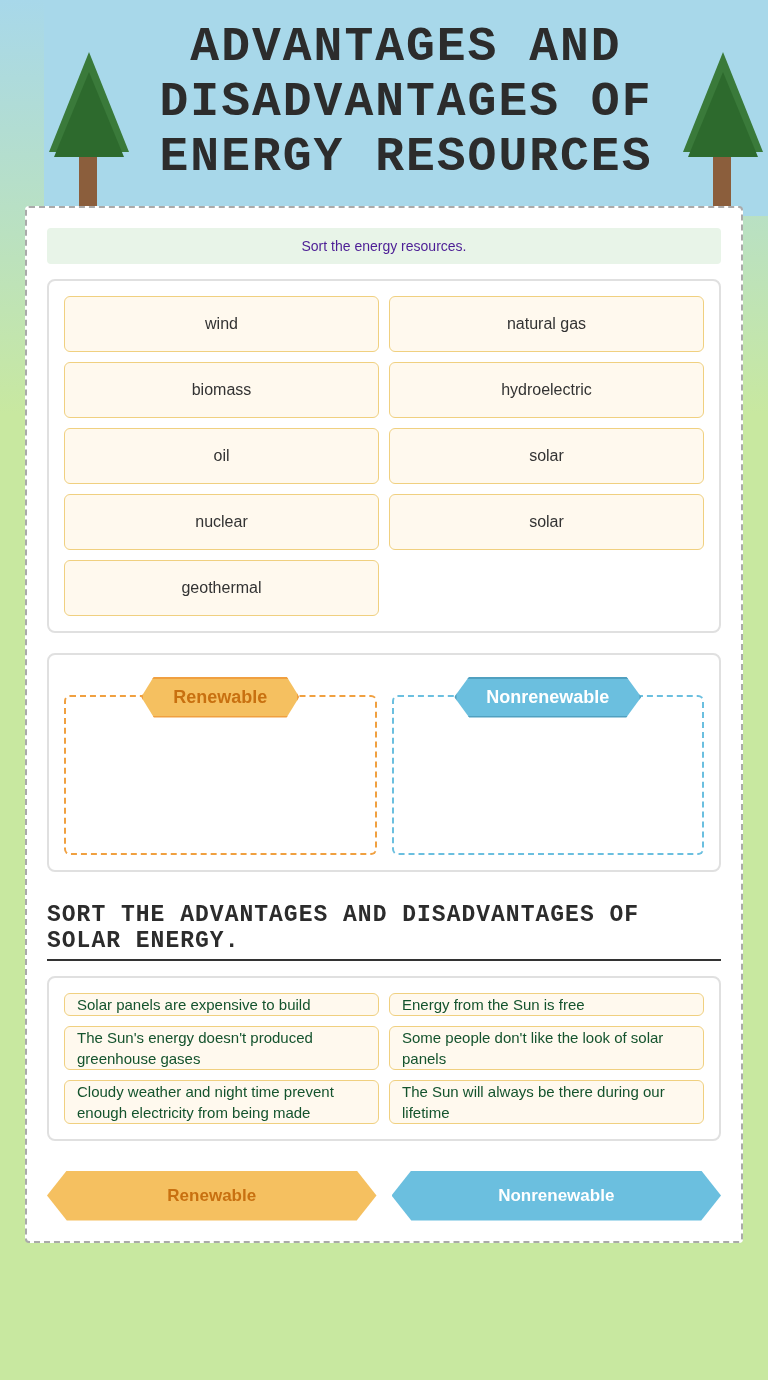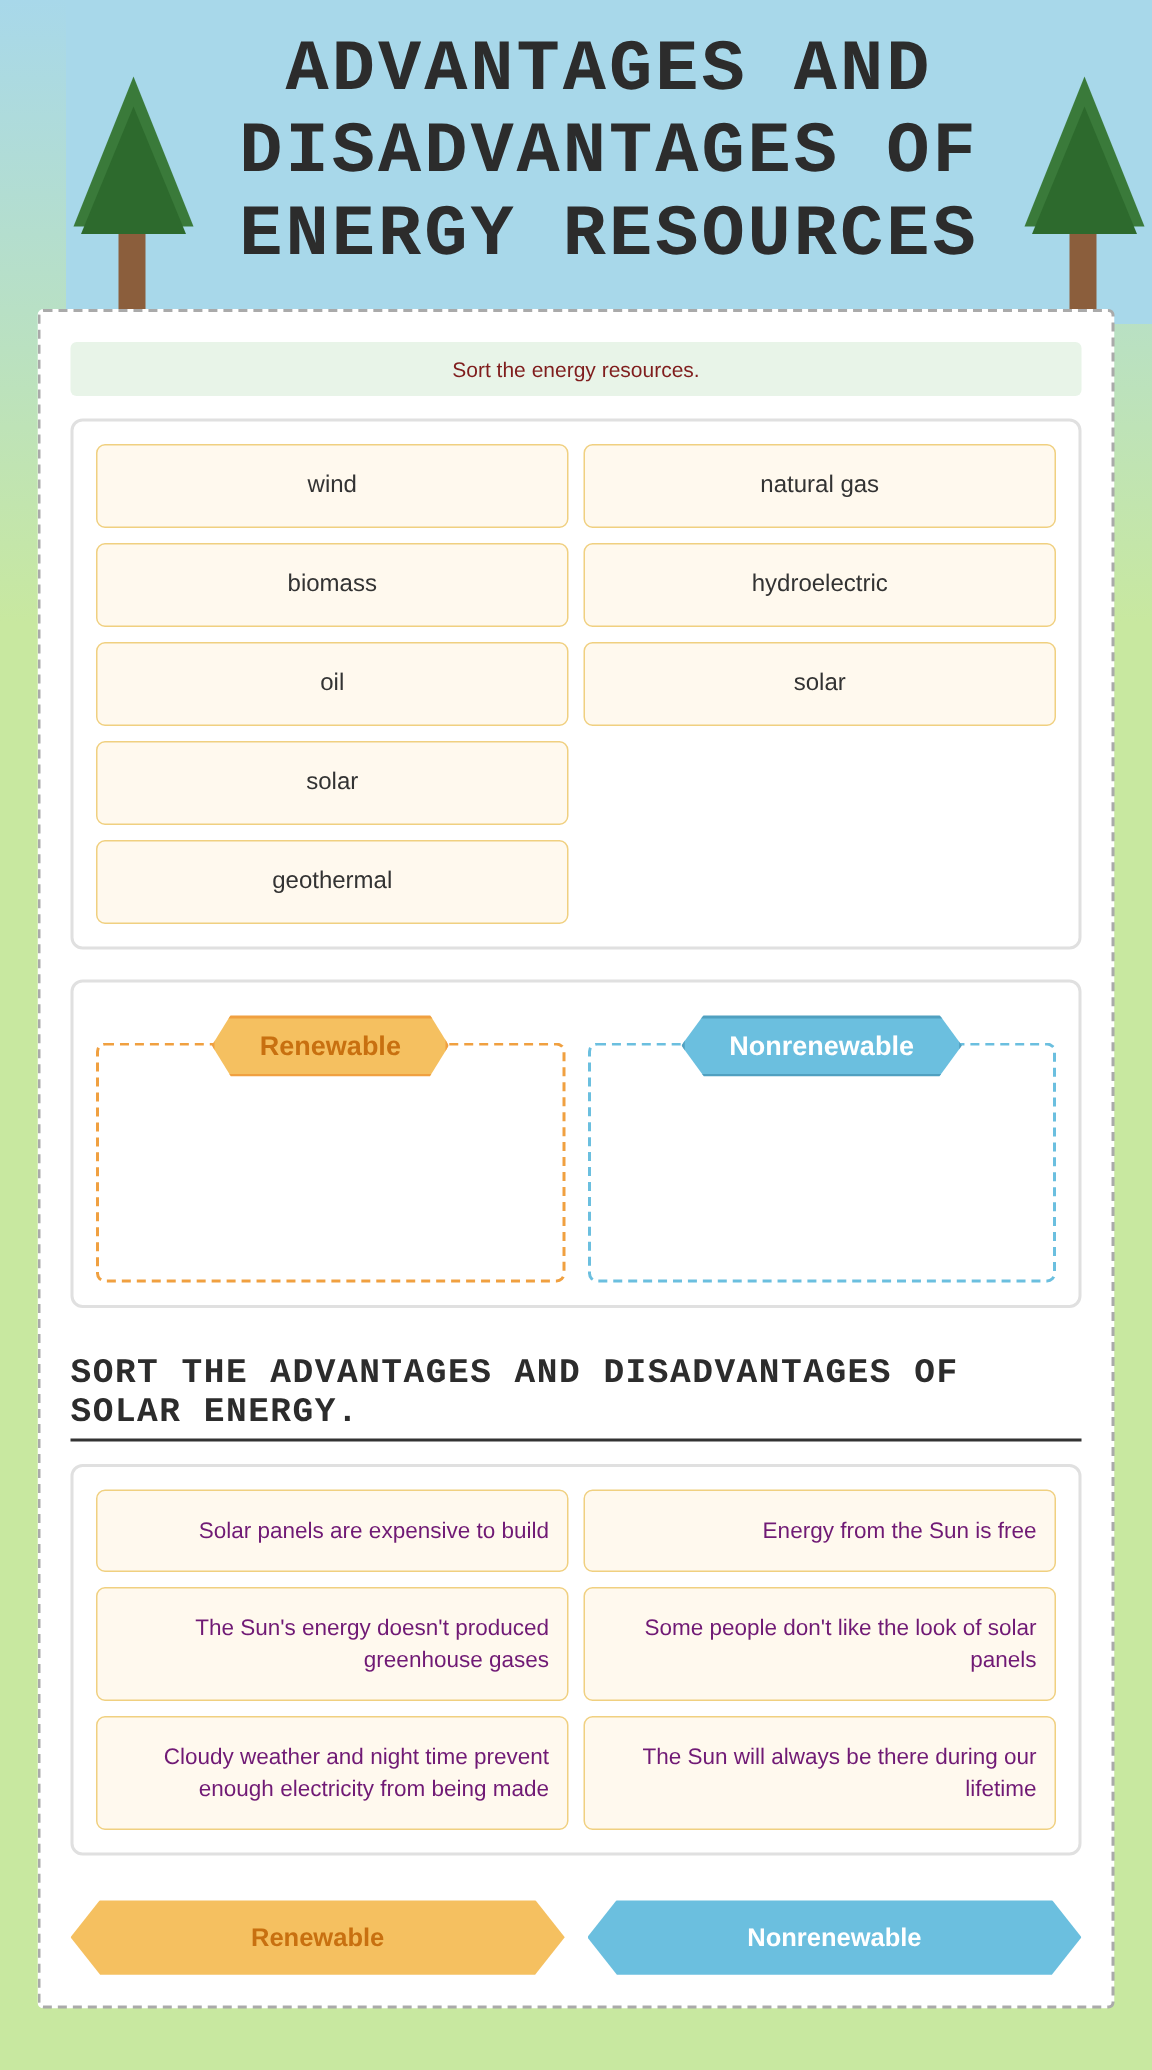--- a/index.html
+++ b/index.html
@@ -56,21 +56,21 @@
       margin-top: -10px;
       position: relative;
       z-index: 3;
     }
 
     
     .sort-label {
       background: #e8f4e8;
       text-align: center;
       padding: 10px;
-      color: #7f1d1d;
+      color: #4c1d95;
       font-size: 14px;
       margin-bottom: 15px;
       border-radius: 4px;
     }
 
     
     .word-bank {
       display: grid;
       grid-template-columns: 1fr 1fr;
       gap: 10px;
@@ -179,24 +179,24 @@
       padding: 15px;
       border: 2px solid #e0e0e0;
       border-radius: 8px;
       background: #fff;
     }
 
     .solar-card {
       background: #fff9ee;
       border: 1.5px solid #f0d080;
       border-radius: 6px;
-      padding: 16px 12px;
-      text-align: right;
+      padding: 0 12px;
+      text-align: left;
       font-size: 15px;
-      color: #701a75;
+      color: #14532d;
       cursor: pointer;
       line-height: 1.4;
     }
 
     
     .page-wrapper {
       background: linear-gradient(180deg, #a8d8ea 0%, #c8e8a0 30%, #c8e8a0 100%);
       min-height: 1380px;
       padding-bottom: 40px;
     }
@@ -262,20 +262,21 @@
 
     <div class="sort-label">Sort the energy resources.</div>
 
     <div class="word-bank">
       <div class="word-card">wind</div>
       <div class="word-card">natural gas</div>
       <div class="word-card">biomass</div>
       <div class="word-card">hydroelectric</div>
       <div class="word-card">oil</div>
       <div class="word-card">solar</div>
+      <div class="word-card">nuclear</div>
       <div class="word-card">solar</div>
       <div class="word-card full-width">geothermal</div>
     </div>
 
     <div class="category-section">
       <div class="category-row">
         <div style="padding-top: 25px; position: relative;">
           <div class="category-box renewable">
             <div class="category-banner renewable-banner">Renewable</div>
           </div>

